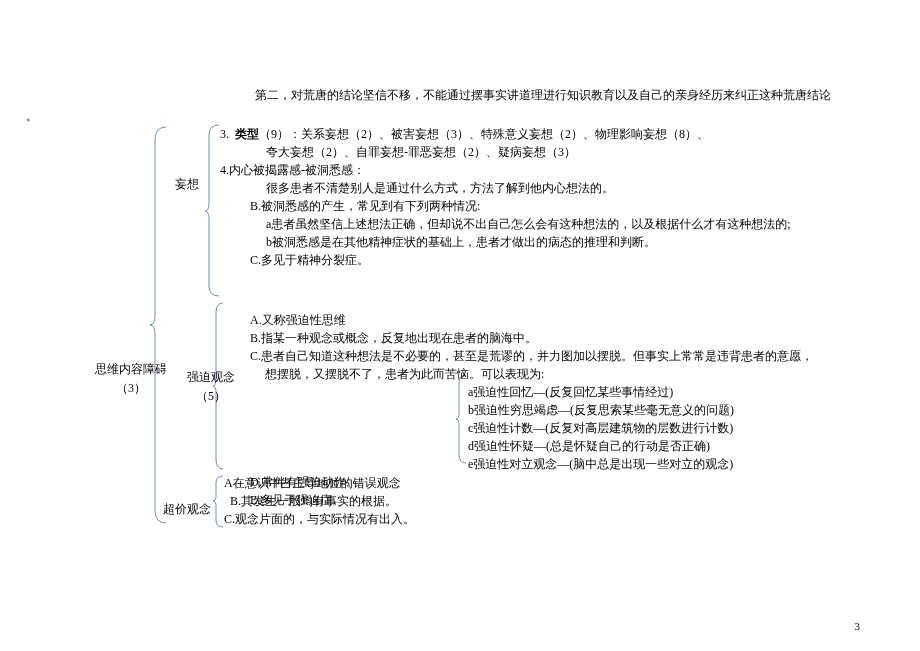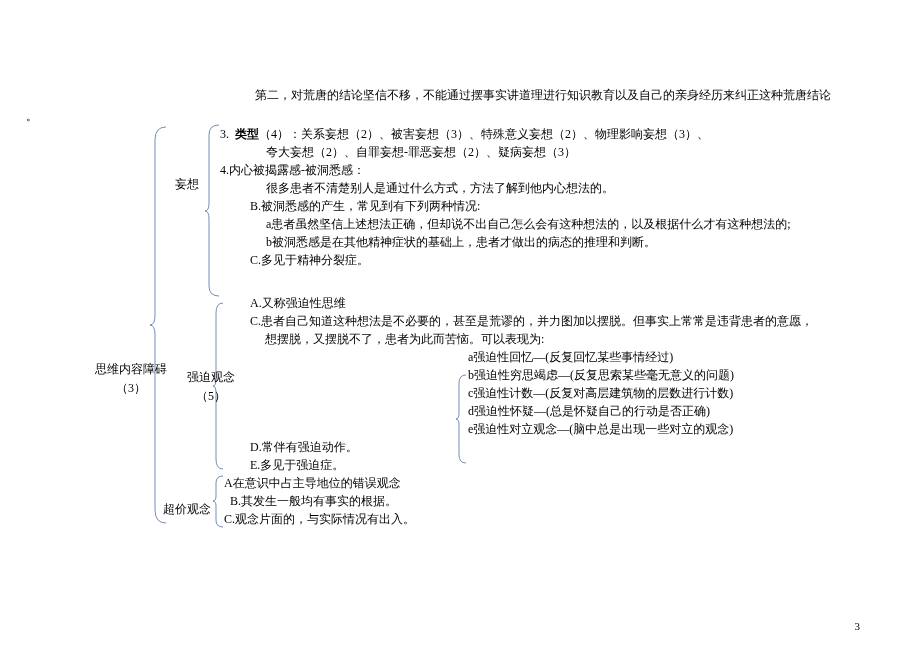--- a/index.html
+++ b/index.html
@@ -79,21 +79,21 @@
       font-size: 12px;
     }
     .block-1 .indent-1 {
       padding-left: 30px;
     }
     .block-1 .indent-2 {
       padding-left: 46px;
     }
     .block-2 {
       position: absolute;
-      top: 274px;
+      top: 291px;
       left: 200px;
       font-size: 12px;
     }
     .block-2 .indent-1 {
       padding-left: 30px;
     }
     .block-2 .sub-items {
       padding-left: 248px;
     }
     .block-3 {
@@ -132,21 +132,21 @@
     <div>（3）</div>
   </div>
 
   <svg class="bracket" style="top:103px;left:185px;width:16px;height:175px;">
     <path d="M 14 2 Q 4 2 4 12 L 4 80 Q 4 88 0 88 Q 4 88 4 96 L 4 163 Q 4 173 14 173"></path>
   </svg>
 
   <div class="sub-label-1">妄想</div>
 
   <div class="block-1 line-spacing">
-    <div><span>3.</span><span class="bold">类型</span><span>（4）：关系妄想（2）、被害妄想（3）、特殊意义妄想（2）、物理影响妄想（3）、</span></div>
+    <div><span>3.</span><span class="bold">类型</span><span>（9）：关系妄想（2）、被害妄想（3）、特殊意义妄想（2）、物理影响妄想（8）、</span></div>
     <div class="indent-2">夸大妄想（2）、自罪妄想-罪恶妄想（2）、疑病妄想（3）</div>
     <div>4.内心被揭露感-被洞悉感：</div>
     <div class="indent-2">很多患者不清楚别人是通过什么方式，方法了解到他内心想法的。</div>
     <div class="indent-1">B.被洞悉感的产生，常见到有下列两种情况:</div>
     <div class="indent-2">a患者虽然坚信上述想法正确，但却说不出自己怎么会有这种想法的，以及根据什么才有这种想法的;</div>
     <div class="indent-2">b被洞悉感是在其他精神症状的基础上，患者才做出的病态的推理和判断。</div>
     <div class="indent-1">C.多见于精神分裂症。</div>
   </div>
 
   <svg class="bracket" style="top:281px;left:193px;width:12px;height:170px;">
@@ -157,20 +157,21 @@
     <path d="M 10 2 Q 3 2 3 10 L 3 40 Q 3 46 0 46 Q 3 46 3 52 L 3 82 Q 3 90 10 90"></path>
   </svg>
 
   <div class="sub-label-2">
     <div>强迫观念</div>
     <div style="text-align:center">（5）</div>
   </div>
 
   <div class="block-2 line-spacing">
     <div class="indent-1">A.又称强迫性思维</div>
+    <div class="indent-1"><span>B.指</span><span class="underline">某一种</span><span>观念或概念，反复地出现在患者的脑海中。</span></div>
     <div class="indent-1">C.患者自己知道这种想法是不必要的，甚至是荒谬的，并力图加以摆脱。但事实上常常是违背患者的意愿，</div>
     <div style="padding-left:45px"><span class="underline">想摆脱，又摆脱不了</span><span>，患者为此而苦恼。可以表现为:</span></div>
     <div class="sub-items">a强迫性回忆—(反复回忆某些事情经过)</div>
     <div class="sub-items">b强迫性穷思竭虑—(反复思索某些毫无意义的问题)</div>
     <div class="sub-items">c强迫性计数—(反复对高层建筑物的层数进行计数)</div>
     <div class="sub-items">d强迫性怀疑—(总是怀疑自己的行动是否正确)</div>
     <div class="sub-items">e强迫性对立观念—(脑中总是出现一些对立的观念)</div>
     <div class="indent-1">D.常伴有强迫动作。</div>
     <div class="indent-1">E.多见于强迫症。</div>
   </div>

